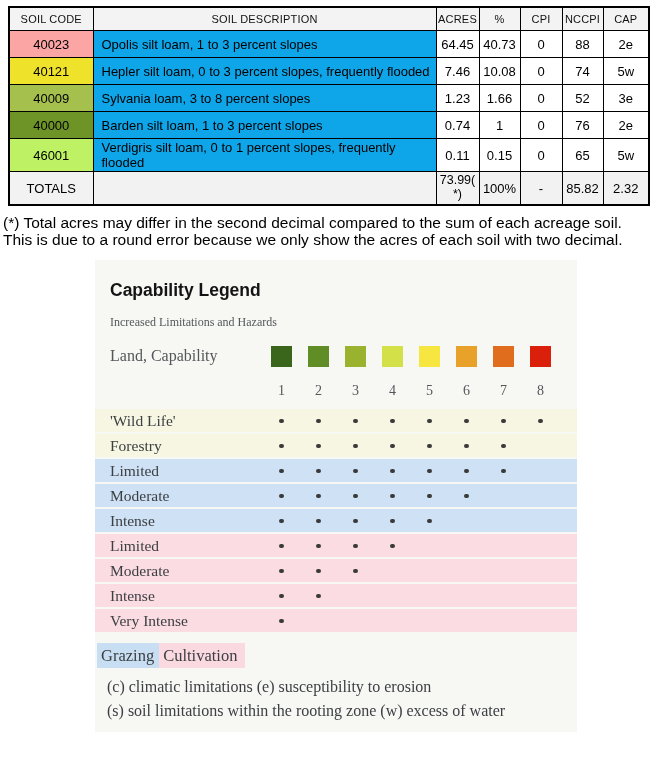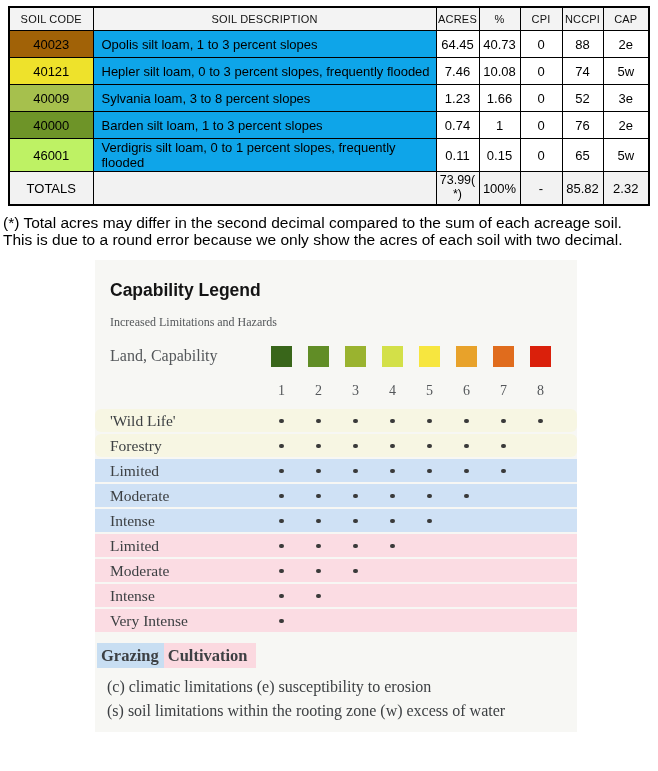--- a/index.html
+++ b/index.html
@@ -47,32 +47,32 @@
   .scale-label{font-size:16px;color:#54575a;padding-left:15px;}
   .swatch-cell{display:flex;justify-content:center;align-items:center;height:22px;}
   .swatch{width:21px;height:21px;}
   .num-cell{text-align:center;font-size:14px;color:#54575a;height:20px;line-height:20px;
     font-family:"Liberation Serif","DejaVu Serif",serif;}
   #scale-numbers-row{margin-bottom:8px;}
   .legend-row{
     display:grid;grid-template-columns:168px repeat(8,37px);
     height:23px;margin-bottom:2px;align-items:center;
   }
-  .g-wildlife{background:#f7f6e3;border-radius:6px;}
+  .g-wildlife{background:#f7f6e3;}
   .g-grazing{background:#cfe1f5;}
   .g-cultivation{background:#fbdce3;}
   .row-label{
     font-family:"Liberation Serif","DejaVu Serif",serif;
     font-size:15.5px;color:#3d4043;padding-left:15px;
     white-space:nowrap;
   }
   .dot-cell{display:flex;justify-content:center;align-items:center;height:100%;}
   .dot{width:4.5px;height:4.5px;border-radius:50%;background:#3a3a3a;}
   .group-labels{margin:14px 0 0 2px;font-family:"Liberation Serif","DejaVu Serif",serif;
-    font-size:16.5px;font-weight:bold;color:#3d4043;}
+    font-size:16.5px;font-weight:normal;color:#3d4043;}
   .hl-grazing{background:#c8def2;padding:3px 5px 3px 4px;}
   .hl-cultivation{background:#fbd9e0;padding:3px 8px 3px 4px;}
   .legend-foot{
     margin:6px 0 0 12px;font-size:16px;color:#3d4043;line-height:1.1;
     font-family:"Liberation Serif","DejaVu Serif",serif;
   }
   .legend-foot.first{margin-top:12px;}
 </style>
 </head>
 <body>
@@ -93,21 +93,21 @@
         <th>SOIL DESCRIPTION</th>
         <th>ACRES</th>
         <th>%</th>
         <th>CPI</th>
         <th>NCCPI</th>
         <th>CAP</th>
       </tr>
   </thead>
   <tbody id="soil-body">
       <tr>
-        <td class="c-code" style="background: #a16207;">40023</td>
+        <td class="c-code" style="background: #fca5a5;">40023</td>
         <td class="c-desc">Opolis silt loam, 1 to 3 percent slopes</td>
         <td class="c-num">64.45</td>
         <td class="c-num">40.73</td>
         <td class="c-num">0</td>
         <td class="c-num">88</td>
         <td class="c-num">2e</td>
       </tr>
       <tr>
         <td class="c-code" style="background: rgb(238, 226, 43);">40121</td>
         <td class="c-desc">Hepler silt loam, 0 to 3 percent slopes, frequently flooded</td>

